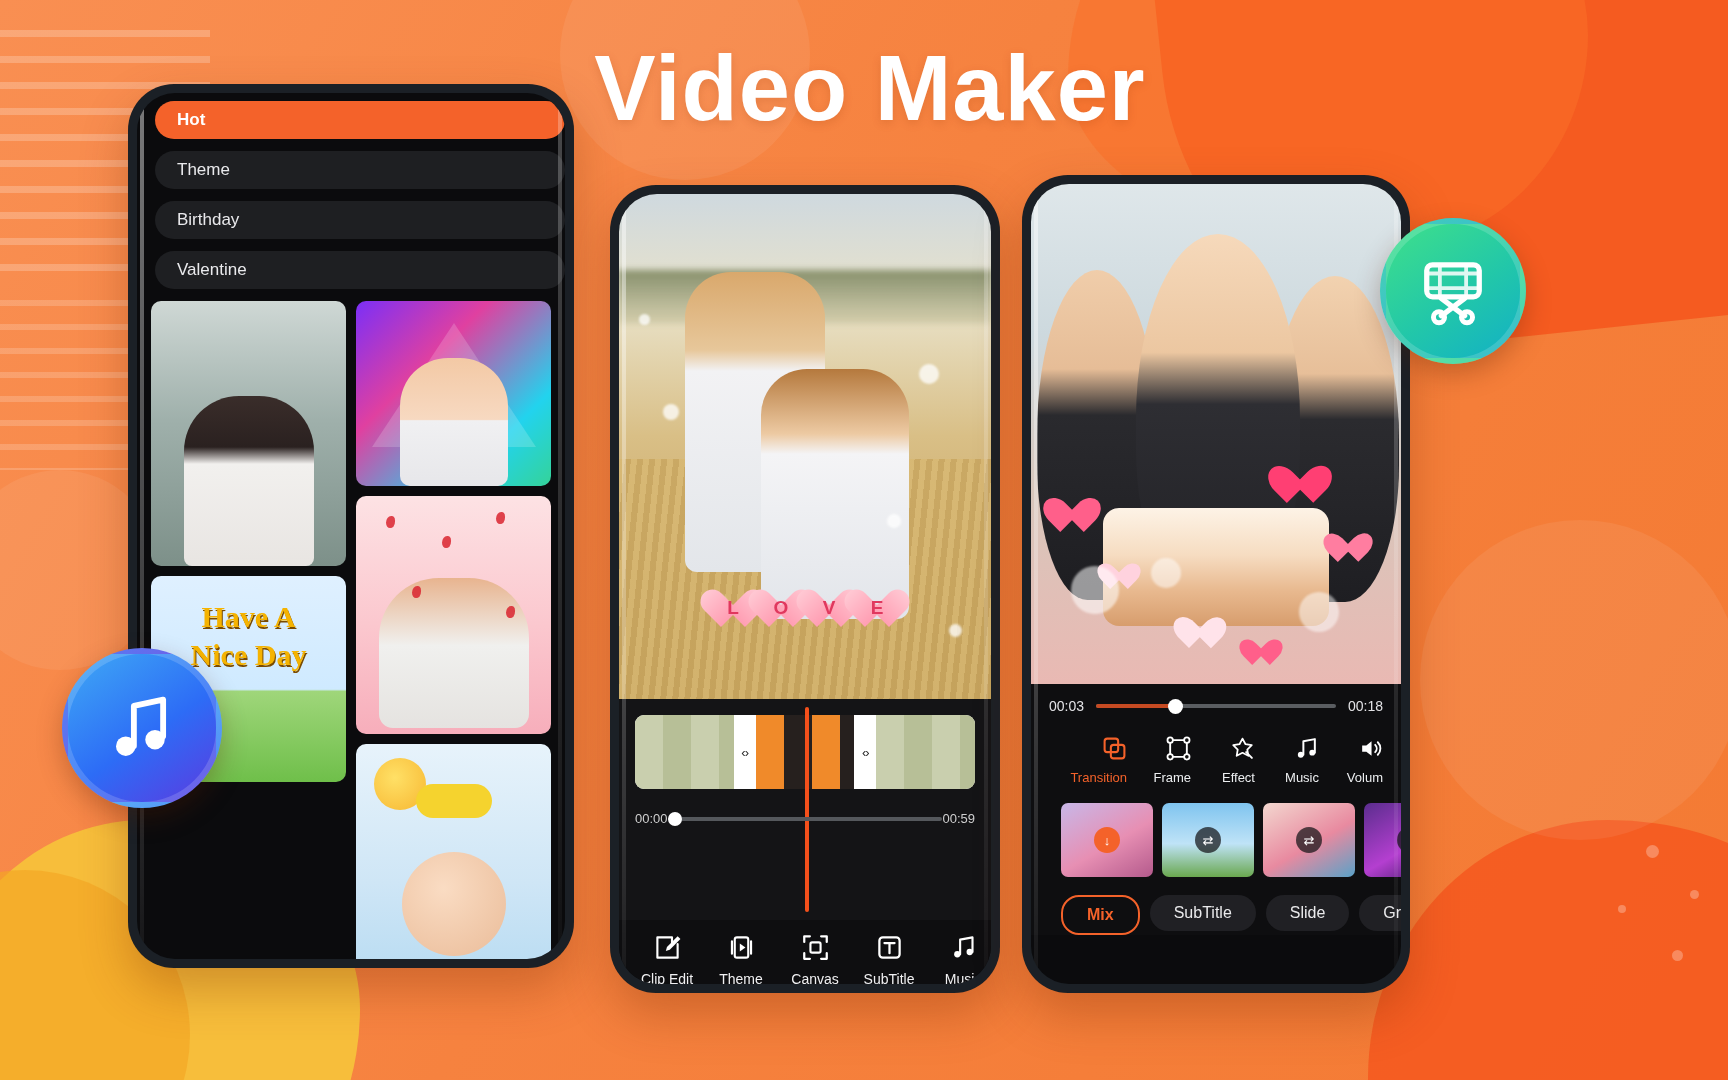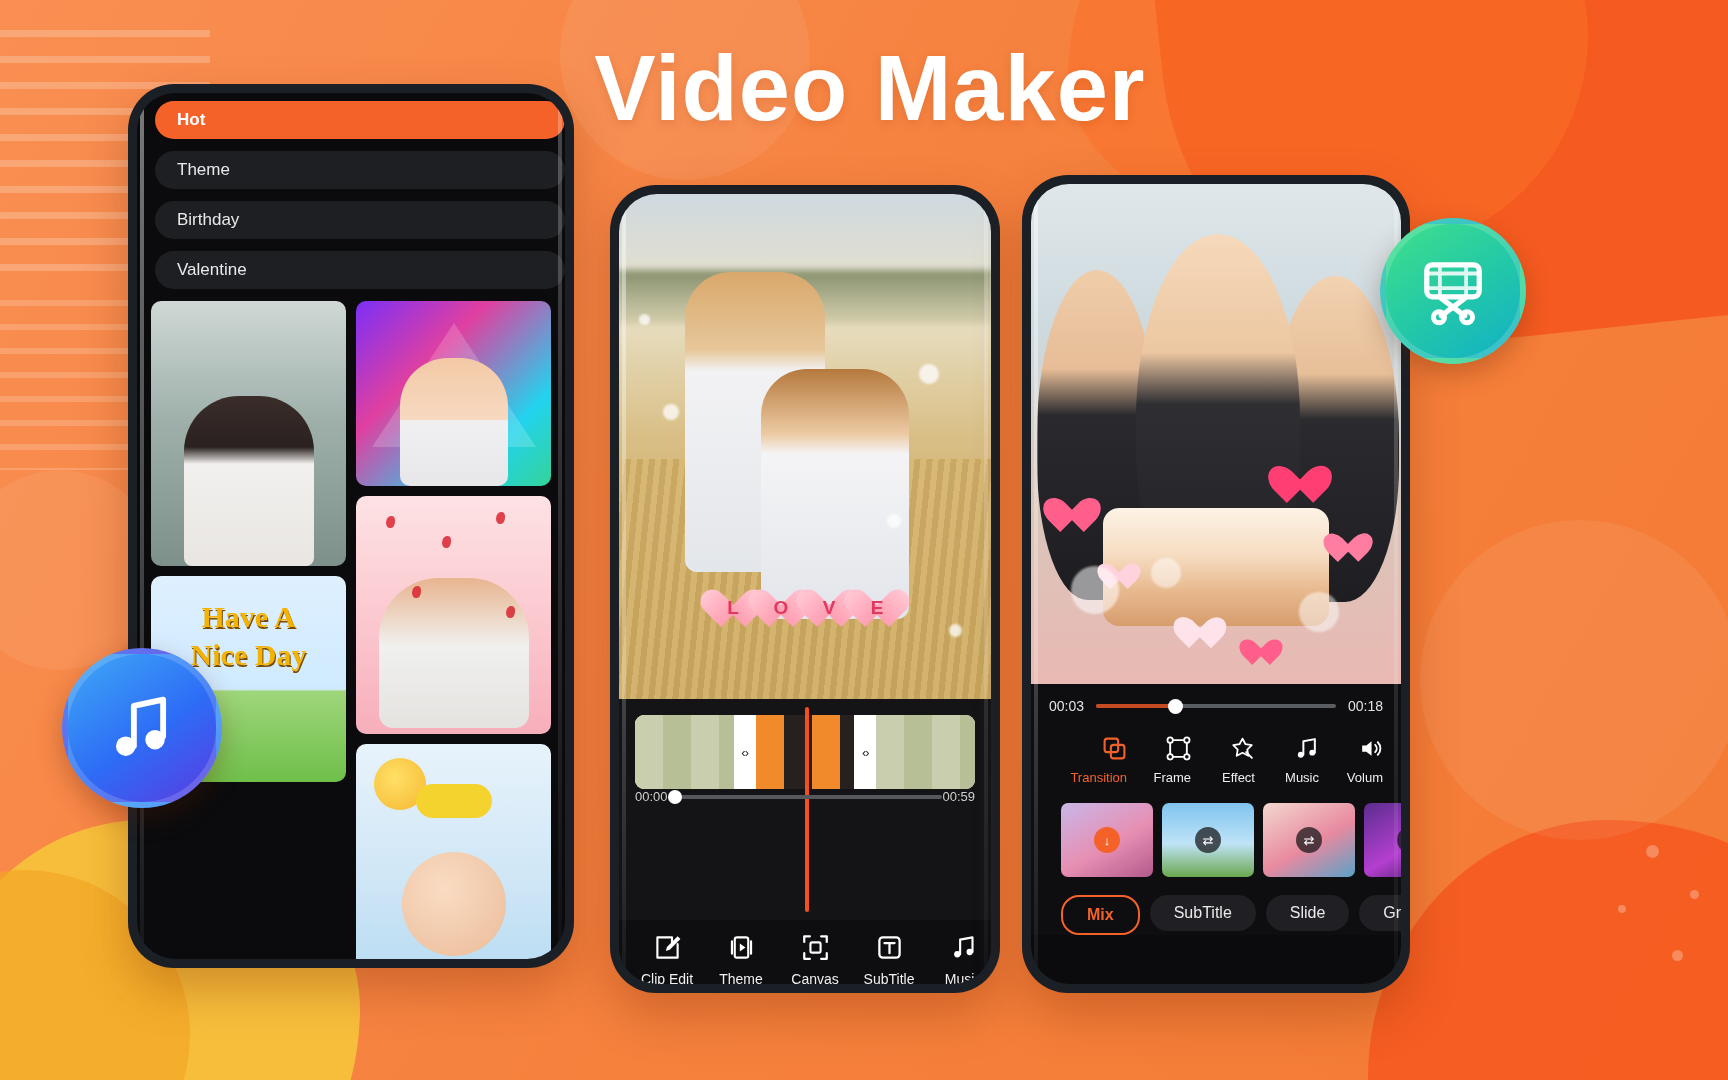--- a/index.html
+++ b/index.html
@@ -109,21 +109,21 @@
     z-index:2;color:#e0385e;font-weight:bold;font-size:19px;}
   .sparkle{position:absolute;border-radius:50%;background:#fff;opacity:.75;filter:blur(1px);}
   .p2-timeline{background:#141416;padding:16px 16px 0 16px;height:205px;position:relative;}
   .strip{height:74px;border-radius:9px;overflow:hidden;display:flex;background:#fff;}
   .strip-seg{flex:1;position:relative;}
   .sg-a{background:repeating-linear-gradient(90deg,#c9cfae 0 28px,#b7bf97 28px 56px);}
   .sg-b{background:repeating-linear-gradient(90deg,#f08a2a 0 28px,#26201e 28px 56px);}
   .handle{width:22px;background:#fff;display:flex;align-items:center;justify-content:center;
     color:#2a2a2a;font-size:13px;letter-spacing:-1px;}
   .playhead{position:absolute;left:50%;top:8px;bottom:8px;width:4px;background:#F4501B;border-radius:2px;}
-  .trow{display:flex;align-items:center;gap:0;color:#cfcfcf;font-size:13px;}
+  .trow{display:flex;align-items:center;gap:0;margin-top:22px;color:#cfcfcf;font-size:13px;}
   .track{flex:1;height:4px;border-radius:2px;background:#55585c;position:relative;}
   .knob{position:absolute;left:0;top:50%;width:14px;height:14px;margin-top:-7px;border-radius:50%;background:#fff;}
   .p2-tabs{display:flex;align-items:flex-start;padding:14px 4px 0 14px;gap:6px;background:#0e0e10;height:92px;}
   .p2-tab{min-width:68px;display:flex;flex-direction:column;align-items:center;gap:10px;color:#f0f0f2;font-size:14px;}
 
   
   #phone3{left:1022px;top:175px;width:370px;height:800px;}
   .p3-photo{height:500px;position:relative;overflow:hidden;
     background:linear-gradient(180deg,#dfe7ea 0%,#cdd9de 30%,#d8c6bb 62%,#e9b9b3 100%);}
   .kid{position:absolute;border-radius:50% 50% 42% 42%;}

